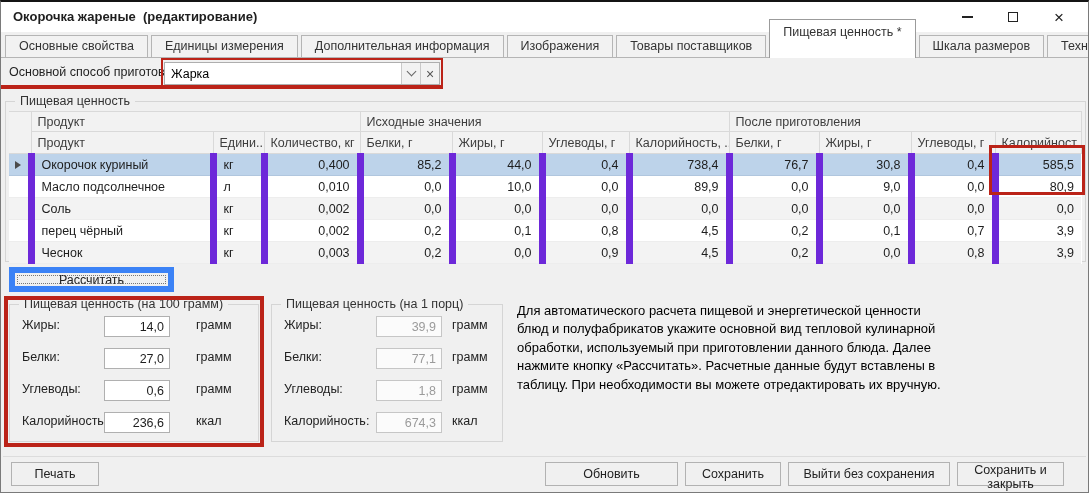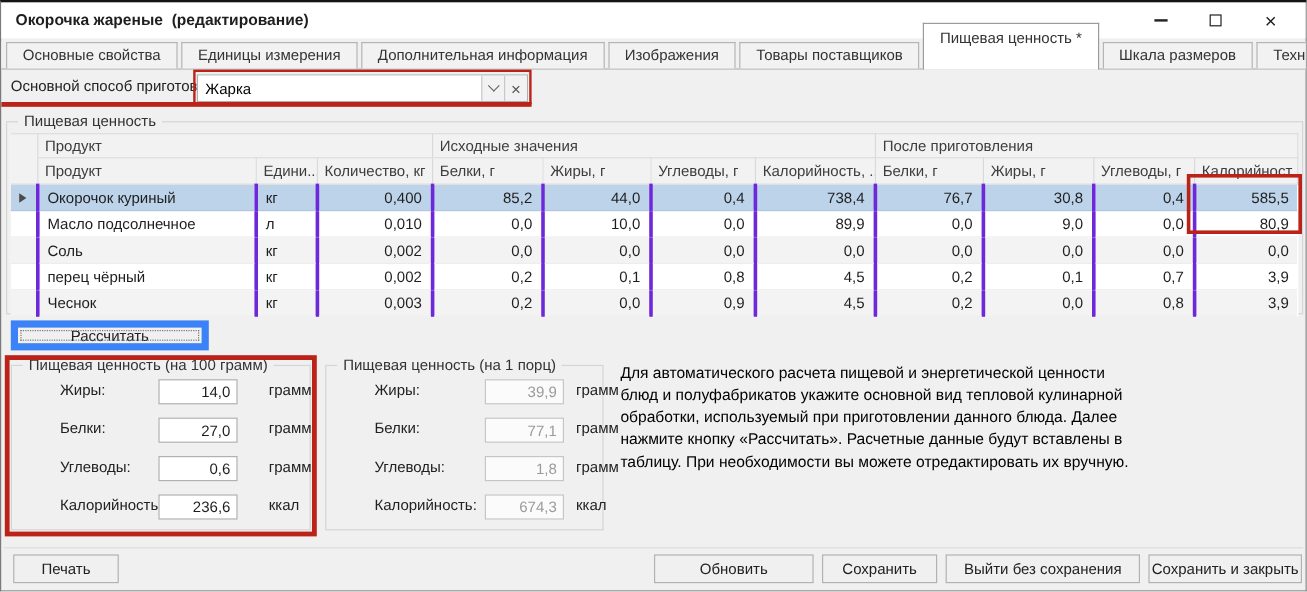--- a/index.html
+++ b/index.html
@@ -33,31 +33,31 @@
   .combo-x { font-size:14px; color:#555; line-height:1; }
 
   
   .anno { position:absolute; border:3px solid #bb2318; pointer-events:none; }
   .anno-combo { left:160px; top:56px; width:282px; height:29px; border-width:2px; }
   .anno-underbar { position:absolute; left:0; top:83px; width:442px; height:4px; background:#bb2318; pointer-events:none; }
   .anno-kcal { left:988px; top:143px; width:96px; height:50px; }
   .anno-per100 { left:3px; top:294px; width:260px; height:151px; border-width:4px; }
 
   
-  .groupbox { position:absolute; border:1px solid #d5d5d5; background:#f0f0f0;padding-left:28px; }
+  .groupbox { position:absolute; border:1px solid #d5d5d5; background:#f0f0f0; }
   .gb-legend { position:absolute; top:-8px; left:9px; background:#f0f0f0; padding:0 5px; color:#333; white-space:nowrap; }
   .gb-table { left:4px; top:99px; width:1081px; height:161px; }
 
   
   table.nutri { position:absolute; left:3px; top:9px; border-collapse:collapse; table-layout:fixed; width:1072px; background:#fff; }
   table.nutri th, table.nutri td { overflow:hidden; white-space:nowrap; }
   table.nutri th { font-weight:normal; color:#3d3d3d; text-align:left; background:#f2f2f2;
                    border:1px solid #d9d9d9; height:20px; padding:0 6px; }
   table.nutri tr.cols th { height:22px; }
-  table.nutri td { height:22px; padding:0 7px; border-left:3px solid #6d28d9; border-bottom:1px solid #ededed; }
+  table.nutri td { height:22px; padding:0 7px; border-left:7px solid #6d28d9; border-bottom:1px solid #ededed; }
   table.nutri td.num { text-align:right; }
   tr.row-alt td { background:#f3f3f3; }
   tr.row-sel td { background:#bdd3ea; border-bottom-color:#b0c6de; }
   td.marker, th.marker { padding:0 !important; border-left:none !important; }
   .sel-arrow { width:0; height:0; border-left:6px solid #4b4b4b; border-top:4px solid transparent; border-bottom:4px solid transparent; margin:0 auto; }
 
   
   .btn { background:#f0f0f0; border:1px solid #b2b2b2; color:#222; font:inherit; text-align:center; cursor:default; }
   .calc-btn { position:absolute; left:8px; top:265px; width:165px; height:25px; border:6px solid #3b82f6; position:absolute; }
   .calc-btn .focus-dots { position:absolute; inset:2px; border:1px dotted #777; }
@@ -77,21 +77,21 @@
 
   .help { position:absolute; left:516px; top:300px; width:424px; color:#000000; font-size:13px; line-height:1.42; }
 
   
   .footer-sep { position:absolute; left:2px; right:2px; top:454px; border-top:1px solid #dcdcdc; }
   .footer-btn { position:absolute; top:460px; height:24px; }
   .b-print { left:10px; width:88px; }
   .b-refresh { left:544px; width:133px; }
   .b-save { left:684px; width:96px; }
   .b-exit { left:787px; width:162px; }
-  .b-saveclose { left:956px; width:128px; }
+  .b-saveclose { left:956px; width:107px; }
 </style>
 </head>
 <body>
 
 <div class="window">
 
   <div class="titlebar">
     <span class="title">Окорочка жареные  (редактирование)</span>
     <div class="win-controls">
       <div class="win-btn">

